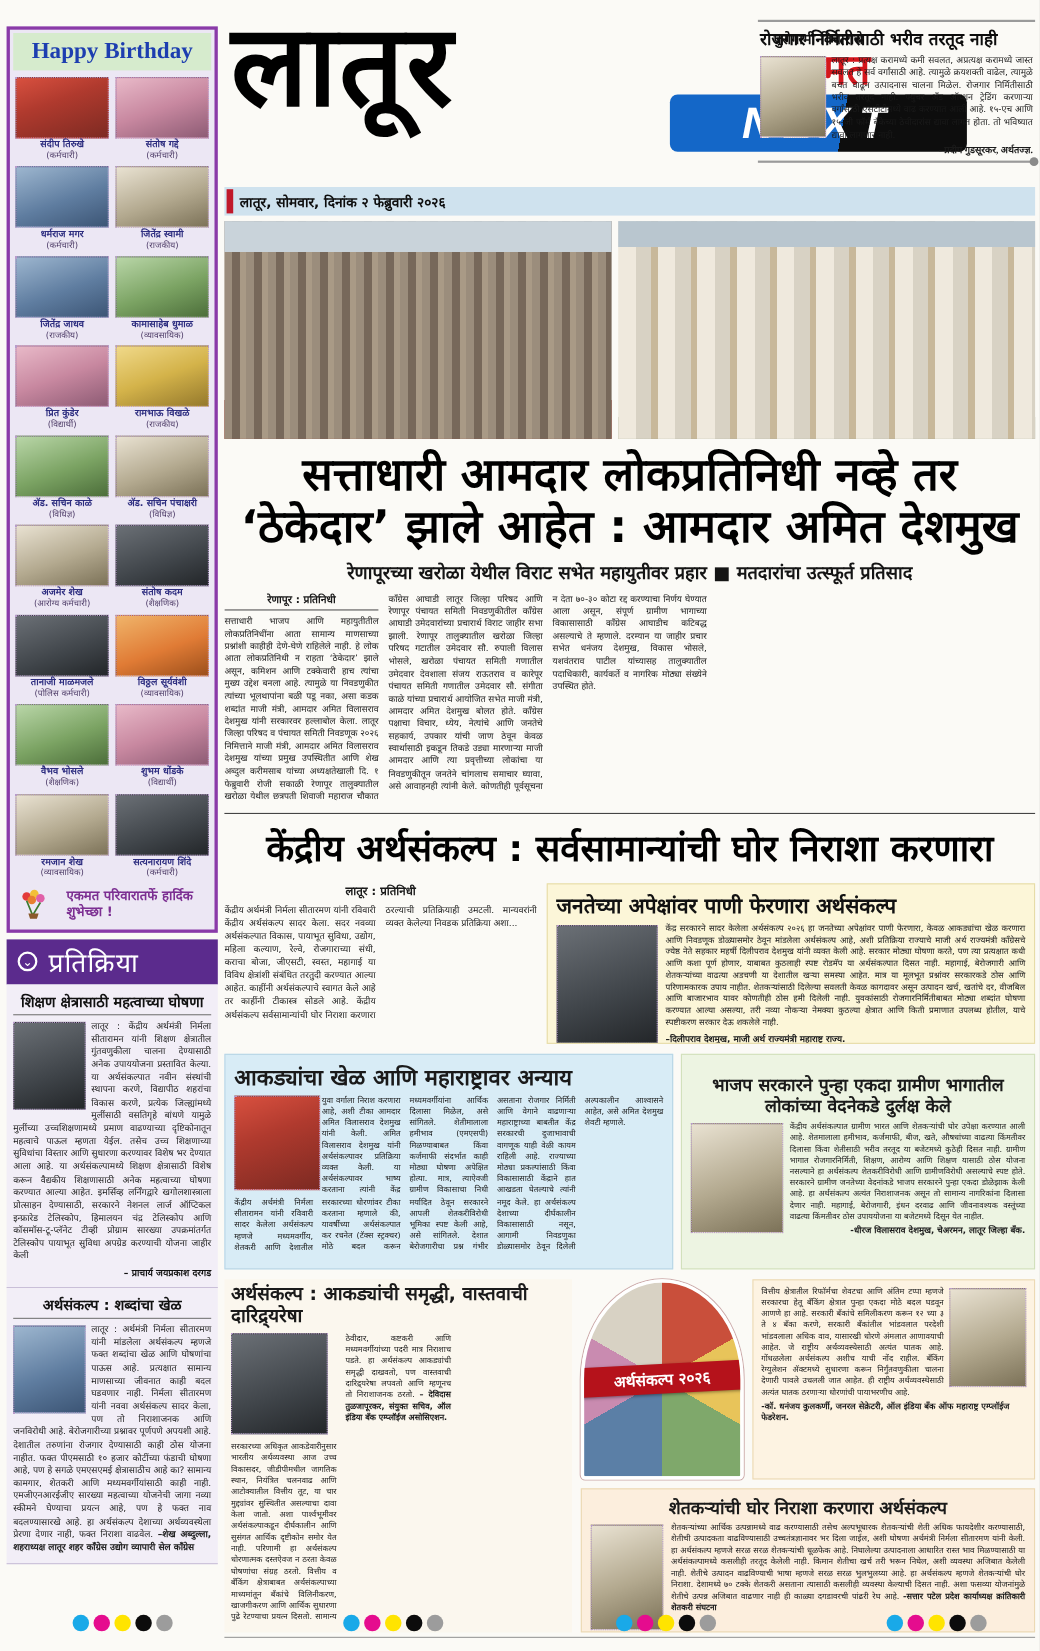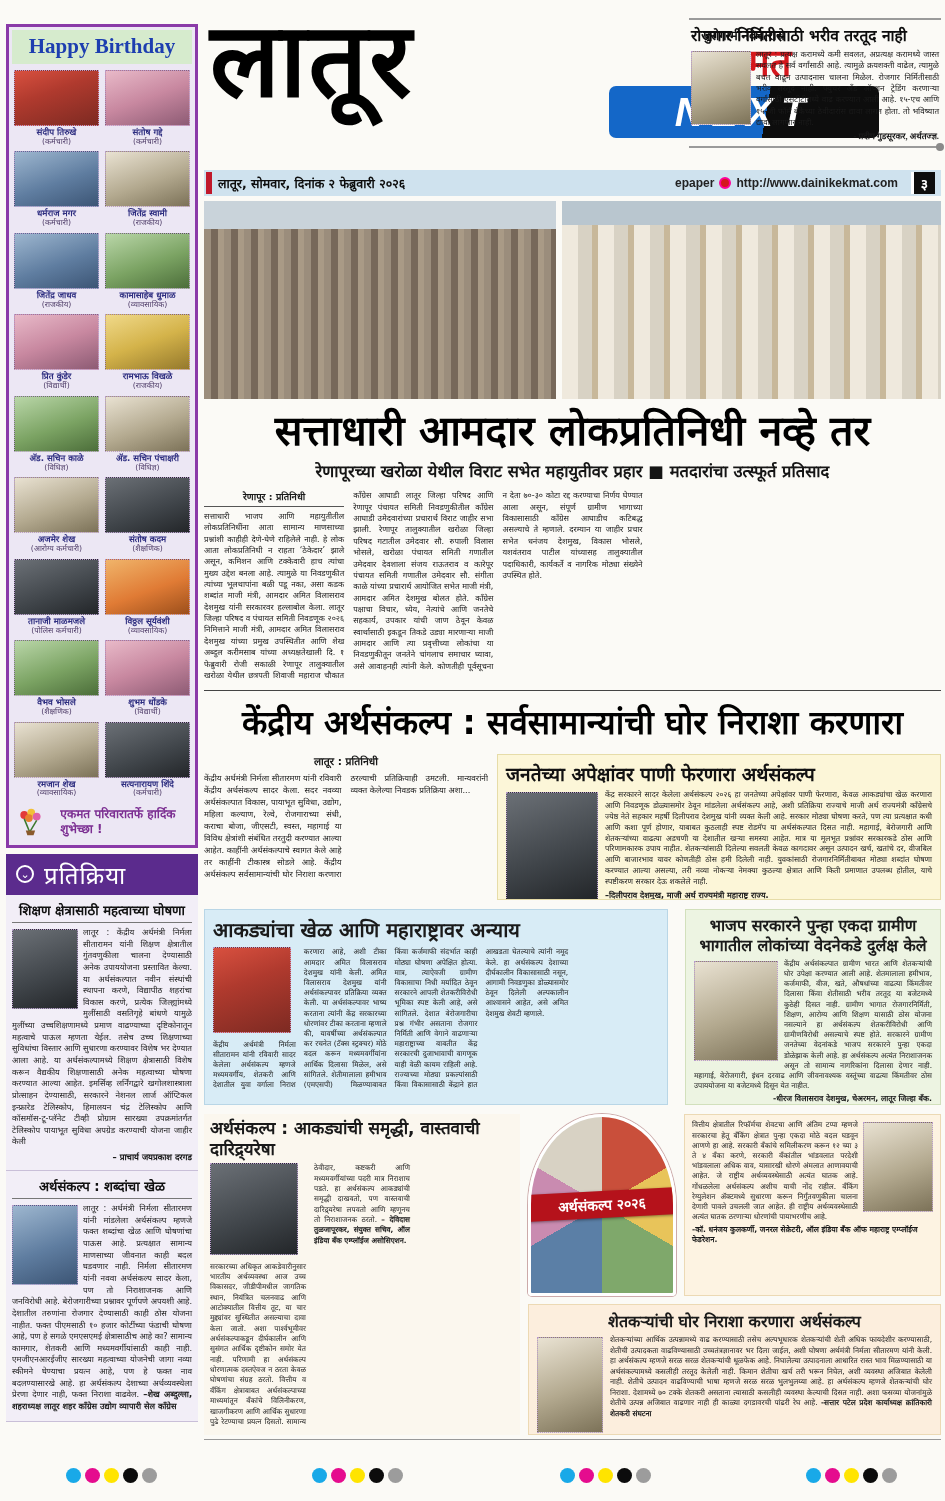--- a/index.html
+++ b/index.html
@@ -104,26 +104,26 @@
   .budget-date { text-align:center; font-size:10.5px; font-weight:bold; margin-bottom:5px; }
   .budget-intro { columns:2; column-gap:9px; column-fill:auto; height:122px; font-size:8.2px;
                   line-height:1.45; text-align:justify; overflow:hidden; }
   .box-jan { flex:1; margin-left:9px; background:#fcf6d8; border:1px solid #e6dca8; padding:6px 8px; overflow:hidden; }
   .box-jan h3 { font-size:19px; font-weight:bold; color:#111; margin-bottom:3px; }
   .box-jan .fl { float:left; width:92px; height:108px; margin:2px 7px 2px 0; }
   .box-jan .bd { font-size:7.6px; line-height:1.42; text-align:justify; }
   .box-jan .by { font-size:8px; font-weight:bold; margin-top:2px; }
 
   .mid-row { display:flex; margin-top:9px; height:196px; }
-  .box-blue { width:464px; background:#d8ecf6; border:1px solid #b9d6e6; padding:6px 8px; overflow:hidden; }
+  .box-blue { width:408px; background:#d8ecf6; border:1px solid #b9d6e6; padding:6px 8px; overflow:hidden; }
   .box-blue h3 { font-size:20px; font-weight:bold; margin-bottom:4px; }
   .box-blue .bd { columns:5; column-gap:8px; column-fill:auto; height:148px; font-size:7.3px;
                   line-height:1.4; text-align:justify; }
   .box-blue .inph { width:78px; height:86px; margin-bottom:3px; }
-  .box-green { flex:1; margin-left:17px; background:#edf4e2; border:1px solid #d2e0bc; padding:6px 8px; overflow:hidden; }
+  .box-green { flex:1; margin-left:7px; background:#edf4e2; border:1px solid #d2e0bc; padding:18px 8px; overflow:hidden; }
   .box-green h3 { font-size:16px; font-weight:bold; text-align:center; line-height:1.2; margin-bottom:4px; }
   .box-green .fl { float:left; width:84px; height:100px; margin:2px 6px 2px 0; }
   .box-green .bd { font-size:7.3px; line-height:1.4; text-align:justify; }
   .box-green .by { font-size:7.8px; font-weight:bold; text-align:right; margin-top:2px; }
 
   .bot-row { display:flex; margin-top:9px; height:326px; border-bottom:1px solid #999; padding-bottom:4px; }
   .box-samr { width:316px; background:#fbf7ee; padding:4px 6px; overflow:hidden; }
   .box-samr h3 { font-size:17px; font-weight:bold; line-height:1.2; margin-bottom:4px; }
   .box-samr .bd { columns:3; column-gap:8px; column-fill:auto; height:270px; font-size:7.3px;
                   line-height:1.42; text-align:justify; }
@@ -305,35 +305,30 @@
         <div class="topart-body">
           <span class="fl photo ph-f"></span>
           <span>लातूर : प्रत्यक्ष करामध्ये कमी सवलत, अप्रत्यक्ष करामध्ये जास्त सवलत हे सर्व वर्गांसाठी आहे. त्यामुळे क्रयशक्ती वाढेल, त्यामुळे बचत वाढून उत्पादनास चालना मिळेल. रोजगार निर्मितीसाठी भरीव तरतूद नाही. फ्युचर अँड ऑप्शन ट्रेडिंग करणाऱ्या वर्गांसाठी एसटीटीमध्ये वाढ करण्यात आली आहे. १५-एच आणि १५-जी फॉर्म बँकेच्या ठेवीदारांस द्यावा लागत होता. तो भविष्यात द्यावा लागणार नाही.</span>
         </div>
         <div class="topart-by">- प्रदीप गुडसूरकर, अर्थतज्ज्ञ.</div>
       </div>
     </div>
 
     <div class="dateline">
       <span class="date-text">लातूर, सोमवार, दिनांक २ फेब्रुवारी २०२६</span>
-      <span class="date-right">
-        <span class="ep-label">epaper</span>
-        <span class="ep-icon"></span>
-        <a class="ep-url" href="#">http://www.dainikekmat.com</a>
-        <span class="pageno">३</span>
-      </span>
     </div>
 
     <div class="photos-row">
       <div class="rally-l"></div>
       <div class="rally-r"></div>
     </div>
 
     <div class="lead-h">
       <span class="l1">सत्ताधारी आमदार लोकप्रतिनिधी नव्हे तर</span>
+      <span class="l2">‘ठेकेदार’ झाले आहेत : आमदार अमित देशमुख</span>
     </div>
     <div class="lead-sub">रेणापूरच्या खरोळा येथील विराट सभेत महायुतीवर प्रहार ■ मतदारांचा उत्स्फूर्त प्रतिसाद</div>
 
     <div class="lead-body">
       <div class="lead-date">रेणापूर : प्रतिनिधी</div>
       <span>सत्ताधारी भाजप आणि महायुतीतील लोकप्रतिनिधींना आता सामान्य माणसाच्या प्रश्नांशी काहीही देणे-घेणे राहिलेले नाही. हे लोक आता लोकप्रतिनिधी न राहता ‘ठेकेदार’ झाले असून, कमिशन आणि टक्केवारी हाच त्यांचा मुख्य उद्देश बनला आहे. त्यामुळे या निवडणुकीत त्यांच्या भूलथापांना बळी पडू नका, असा कडक शब्दांत माजी मंत्री, आमदार अमित विलासराव देशमुख यांनी सरकारवर हल्लाबोल केला. लातूर जिल्हा परिषद व पंचायत समिती निवडणूक २०२६ निमित्ताने माजी मंत्री, आमदार अमित विलासराव देशमुख यांच्या प्रमुख उपस्थितीत आणि शेख अब्दुल करीमसाब यांच्या अध्यक्षतेखाली दि. १ फेब्रुवारी रोजी सकाळी रेणापूर तालुक्यातील खरोळा येथील छत्रपती शिवाजी महाराज चौकात काँग्रेस आघाडी लातूर जिल्हा परिषद आणि रेणापूर पंचायत समिती निवडणुकीतील काँग्रेस आघाडी उमेदवारांच्या प्रचारार्थ विराट जाहीर सभा झाली. रेणापूर तालुक्यातील खरोळा जिल्हा परिषद गटातील उमेदवार सौ. रुपाली विलास भोसले, खरोळा पंचायत समिती गणातील उमेदवार देवशाला संजय राऊतराव व कारेपूर पंचायत समिती गणातील उमेदवार सौ. संगीता काळे यांच्या प्रचारार्थ आयोजित सभेत माजी मंत्री, आमदार अमित देशमुख बोलत होते. काँग्रेस पक्षाचा विचार, ध्येय, नेत्यांचे आणि जनतेचे सहकार्य, उपकार यांची जाण ठेवून केवळ स्वार्थासाठी इकडून तिकडे उड्या मारणाऱ्या माजी आमदार आणि त्या प्रवृत्तीच्या लोकांचा या निवडणुकीतून जनतेने चांगलाच समाचार घ्यावा, असे आवाहनही त्यांनी केले. कोणतीही पूर्वसूचना न देता ७०-३० कोटा रद्द करण्याचा निर्णय घेण्यात आला असून, संपूर्ण ग्रामीण भागाच्या विकासासाठी काँग्रेस आघाडीच कटिबद्ध असल्याचे ते म्हणाले. दरम्यान या जाहीर प्रचार सभेत धनंजय देशमुख, विकास भोसले, यशवंतराव पाटील यांच्यासह तालुक्यातील पदाधिकारी, कार्यकर्ते व नागरिक मोठ्या संख्येने उपस्थित होते.</span>
     </div>
 
     <div class="sec2-h">केंद्रीय अर्थसंकल्प : सर्वसामान्यांची घोर निराशा करणारा</div>
 

